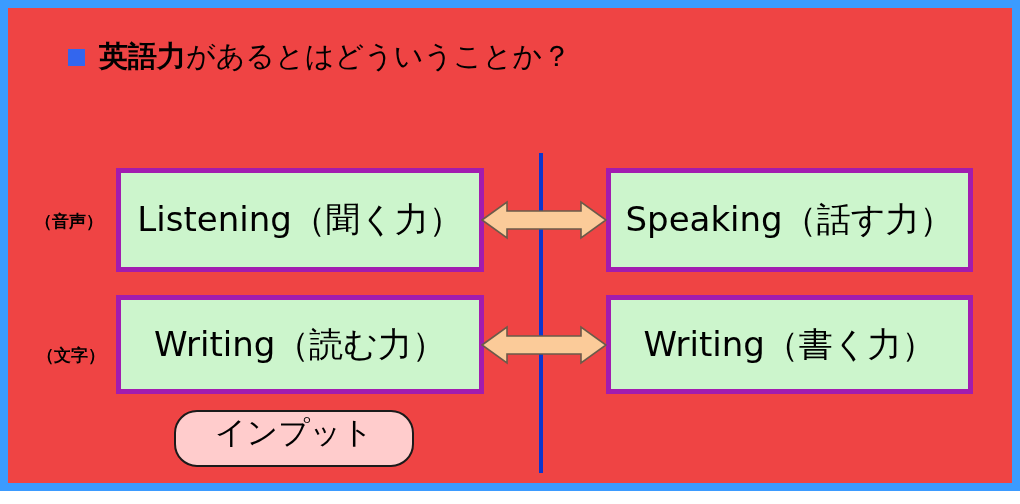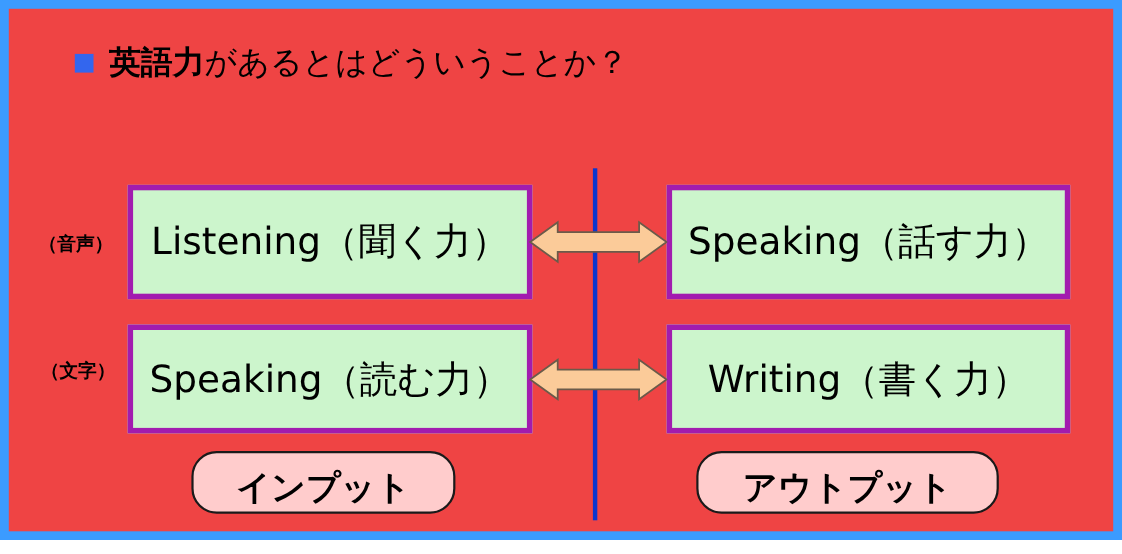--- a/index.html
+++ b/index.html
@@ -84,42 +84,41 @@
 
   
   .side-label {
     position: absolute;
     font-size: 17px;
     font-weight: bold;
     color: #000000;
     white-space: nowrap;
   }
   #label-onsei { left: 27px; top: 202px; }
-  #label-moji  { left: 29px; top: 318px; text-align: center; }
+  #label-moji  { left: 29px; top: 336px; text-align: center; }
 
   
   .arrow {
     position: absolute;
     width: 126px;
     height: 44px;
   }
   #arrow-top    { left: 473px; top: 190px; }
   #arrow-bottom { left: 473px; top: 315px; }
 
   
   .pill {
     position: absolute;
     box-sizing: border-box;
     background: #ffcccc;
     border: 2px solid #1a1a1a;
     border-radius: 23px;
     display: flex;
-    align-items: flex-end;
+    align-items: flex-start;
     justify-content: center;
-    font-weight: bold;
   }
   .pill-text {
     font-size: 31px;
     color: #000000;
     white-space: nowrap;
   }
   #pill-input  { left: 166px; top: 402px; width: 240px; height: 57px; }
   #pill-output { left: 625px; top: 402px; width: 275px; height: 57px; }
 </style>
 </head>
@@ -139,38 +138,35 @@
 
   <div id="divider"></div>
 
   <div class="side-label" id="label-onsei">（音声）</div>
   <div class="side-label" id="label-moji">（文字）</div>
 
   <div class="skill-box" id="box-listening">
     <span class="skill-label">Listening（聞く力）</span>
   </div>
   <div class="skill-box" id="box-reading">
-    <span class="skill-label">Speaking（読む力）</span>
+    <span class="skill-label">Writing（読む力）</span>
   </div>
 
   <div class="skill-box" id="box-writing">
     <span class="skill-label">Writing（書く力）</span>
   </div>
   <div class="skill-box" id="box-speaking">
     <span class="skill-label">Speaking（話す力）</span>
   </div>
 
   <svg class="arrow" id="arrow-top" viewBox="0 0 126 44">
     <polygon points="1,22 26,4 26,13 100,13 100,4 125,22 100,40 100,31 26,31 26,40" fill="#fbcb99" stroke="#6b5b4a" stroke-width="1.6" stroke-linejoin="miter"></polygon>
   </svg>
 
   <svg class="arrow" id="arrow-bottom" viewBox="0 0 126 44">
     <polygon points="1,22 26,4 26,13 100,13 100,4 125,22 100,40 100,31 26,31 26,40" fill="#fbcb99" stroke="#6b5b4a" stroke-width="1.6" stroke-linejoin="miter"></polygon>
   </svg>
 
   <div class="pill" id="pill-input">
     <span class="pill-text">インプット</span>
   </div>
-  <div class="pill" id="pill-output">
-    <span class="pill-text">アウトプット</span>
-  </div>
 
 </div>
 
 </body></html>

